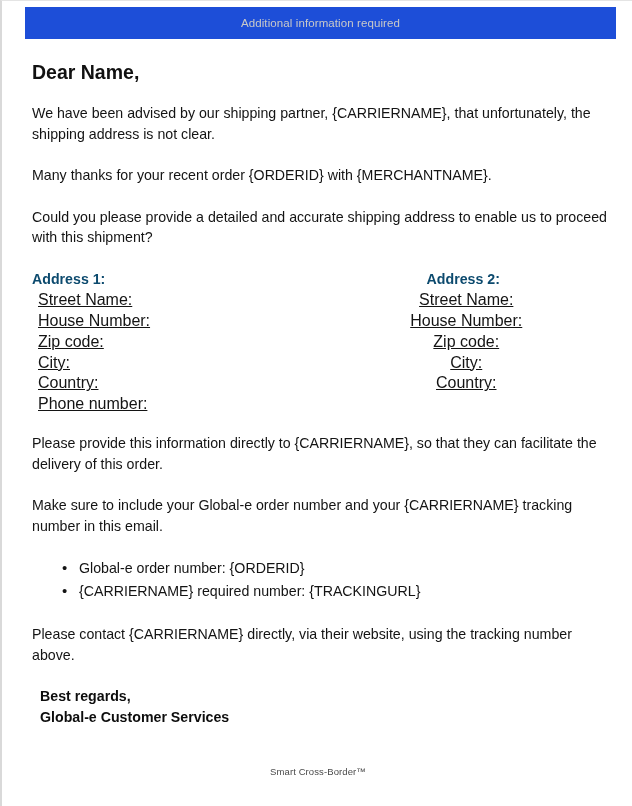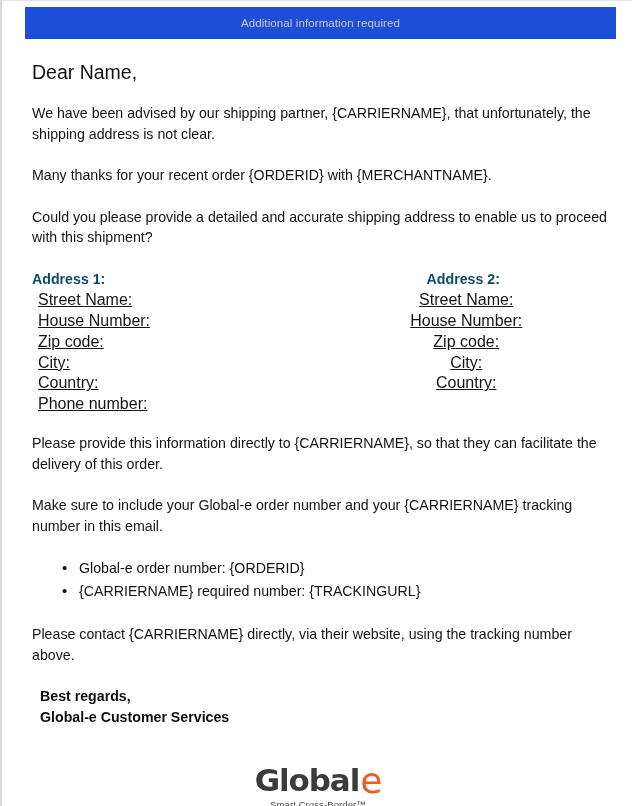--- a/index.html
+++ b/index.html
@@ -47,21 +47,21 @@
     position: absolute;
     left: 30px;
     top: 58px;
     width: 575px;
   }
   .greeting {
     font-size: 19.5px;
     line-height: 26px;
     margin: 0 0 18px 0;
     color: #111111;
-    font-weight: normal;
+    font-weight: bold;
   }
   p.para {
     font-size: 14.2px;
     line-height: 20.5px;
     margin: 0 0 21px 0;
     color: #141414;
   }
   .addresses {
     display: flex;
     margin: 2px 0 18px 0;
@@ -204,20 +204,16 @@
     <p class="para">Please contact {CARRIERNAME} directly, via their website, using the tracking number above.</p>
 
     <div class="signoff">
       <div>Best regards,</div>
       <div>Global-e Customer Services</div>
     </div>
 
   </div>
 
   <div class="logo-wrap">
-    <div class="logo-main">
-      <span>Global</span>
-        <span class="logo-e">e</span>
-    </div>
     <div class="logo-tag">Smart Cross-Border™</div>
   </div>
 
 </div>
 
 </body></html>

